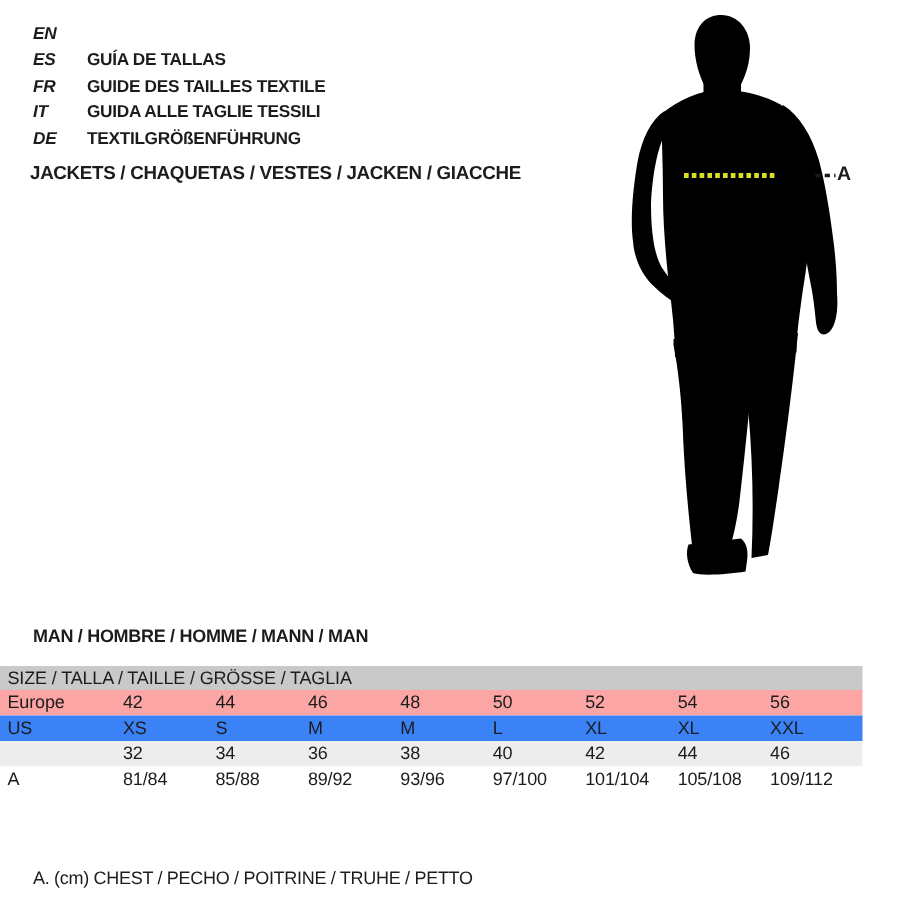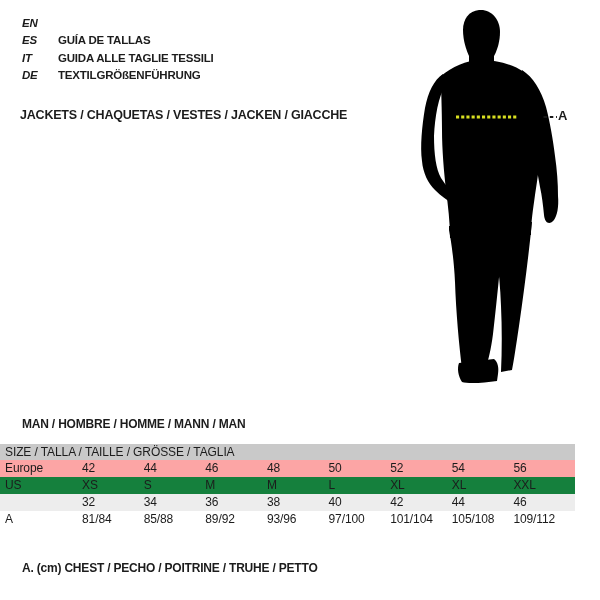--- a/index.html
+++ b/index.html
@@ -22,32 +22,36 @@
   .a-label{left:558px;top:108px;font-size:13px;font-weight:700;}
   
   .man-title{left:22px;top:417px;font-size:12px;font-weight:700;letter-spacing:-0.2px;}
   
   .size-table{left:0;top:444px;width:575px;font-size:12px;letter-spacing:-0.1px;}
   .tbl-header{height:16px;line-height:16px;padding-left:5px;font-size:12px;}
   .tbl-row{display:grid;grid-template-columns:82px repeat(8,1fr);height:17px;line-height:17px;}
   .tbl-label{text-align:left;padding-left:5px;}
   .tbl-cell{text-align:left;}
   
-  .footnote{left:22px;top:561px;font-size:12px;font-weight:700;letter-spacing:-0.2px;}
+  .footnote{left:22px;top:578px;font-size:12px;font-weight:400;letter-spacing:-0.2px;}
 </style>
 </head>
 <body>
 
 <div class="abs lang-block">
   <div class="lang-row">
     <span class="lang-code">EN</span>
   </div>
   <div class="lang-row">
     <span class="lang-code">ES</span>
     <span class="lang-text">GUÍA DE TALLAS</span>
+  </div>
+  <div class="lang-row">
+    <span class="lang-code">FR</span>
+    <span class="lang-text">GUIDE DES TAILLES TEXTILE</span>
   </div>
   <div class="lang-row">
     <span class="lang-code">IT</span>
     <span class="lang-text">GUIDA ALLE TAGLIE TESSILI</span>
   </div>
   <div class="lang-row">
     <span class="lang-code">DE</span>
     <span class="lang-text">TEXTILGRÖßENFÜHRUNG</span>
   </div>
 </div>
@@ -94,21 +98,21 @@
     <div class="tbl-cell">42</div>
     <div class="tbl-cell">44</div>
     <div class="tbl-cell">46</div>
     <div class="tbl-cell">48</div>
     <div class="tbl-cell">50</div>
     <div class="tbl-cell">52</div>
     <div class="tbl-cell">54</div>
     <div class="tbl-cell">56</div>
   </div>
 
-  <div class="tbl-row" style="background:#15803d;">
+  <div class="tbl-row" style="background:#3b82f6;">
     <div class="tbl-label">US</div>
     <div class="tbl-cell">XS</div>
     <div class="tbl-cell">S</div>
     <div class="tbl-cell">M</div>
     <div class="tbl-cell">M</div>
     <div class="tbl-cell">L</div>
     <div class="tbl-cell">XL</div>
     <div class="tbl-cell">XL</div>
     <div class="tbl-cell">XXL</div>
   </div>

